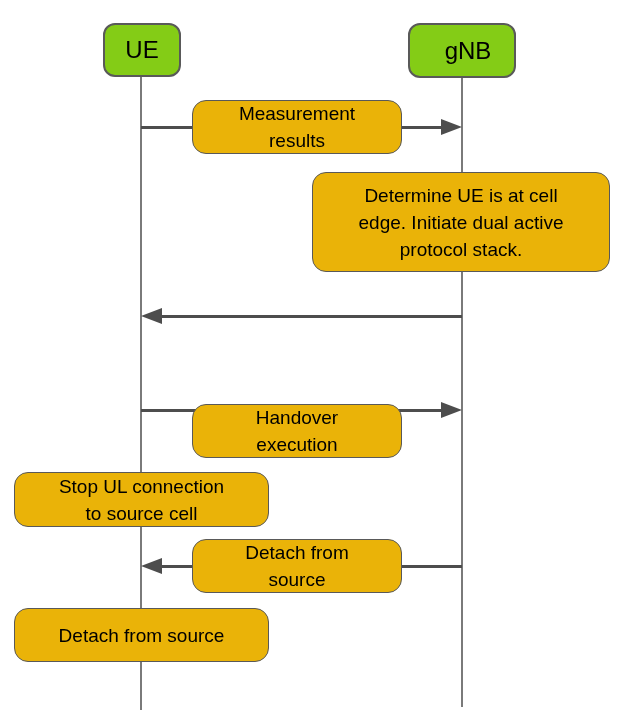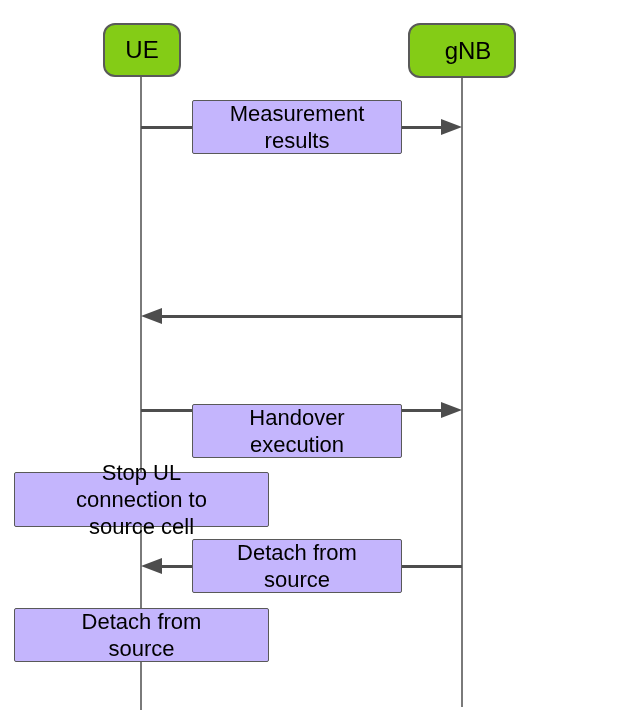--- a/index.html
+++ b/index.html
@@ -55,28 +55,28 @@
     width: 0;
     height: 0;
     border-top: 8px solid transparent;
     border-bottom: 8px solid transparent;
     border-right: 21px solid #4d4d4d;
   }
   
   .bubble {
     position: absolute;
     box-sizing: border-box;
-    background: #c4b5fd;
+    background: #eab308;
     border: 1.5px solid #595959;
-    border-radius: 2px;
+    border-radius: 14px;
     display: flex;
     align-items: center;
     justify-content: center;
     text-align: center;
-    font-size: 22px;
+    font-size: 19px;
     line-height: 27px;
   }
   .msg-label { padding: 0 30px; }
   .note-ue   { padding: 0 39px; }
   .note-gnb  { padding: 0 34px; }
 </style>
 </head>
 <body>
 
 <div class="diagram">
@@ -99,18 +99,19 @@
   <div class="actor" style="left:103px; top:23px; width:78px; height:54px;">UE</div>
   <div class="actor" style="left:408px; top:23px; width:108px; height:55px;padding-left:12px;">gNB</div>
 
   <div class="bubble msg-label" style="left:192px; top:100px; width:210px; height:54px;">Measurement results</div>
 
 
   <div class="bubble msg-label" style="left:192px; top:404px; width:210px; height:54px;">Handover execution</div>
 
   <div class="bubble msg-label" style="left:192px; top:539px; width:210px; height:54px;">Detach from source</div>
 
+  <div class="bubble note-gnb" style="left:312px; top:172px; width:298px; height:100px;">Determine UE is at cell edge. Initiate dual active protocol stack.</div>
 
   <div class="bubble note-ue" style="left:14px; top:472px; width:255px; height:55px;">Stop UL connection to source cell</div>
 
   <div class="bubble note-ue" style="left:14px; top:608px; width:255px; height:54px;">Detach from source</div>
 
 </div>
 
 </body></html>

